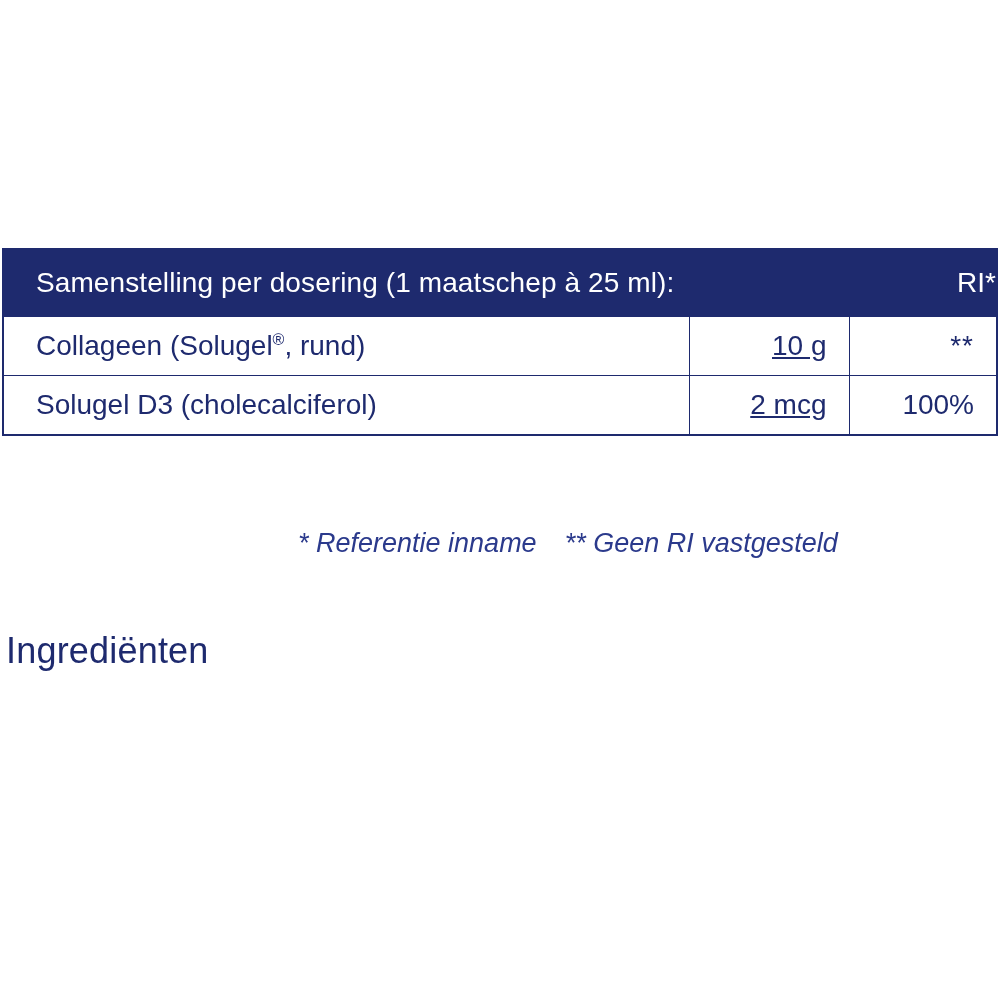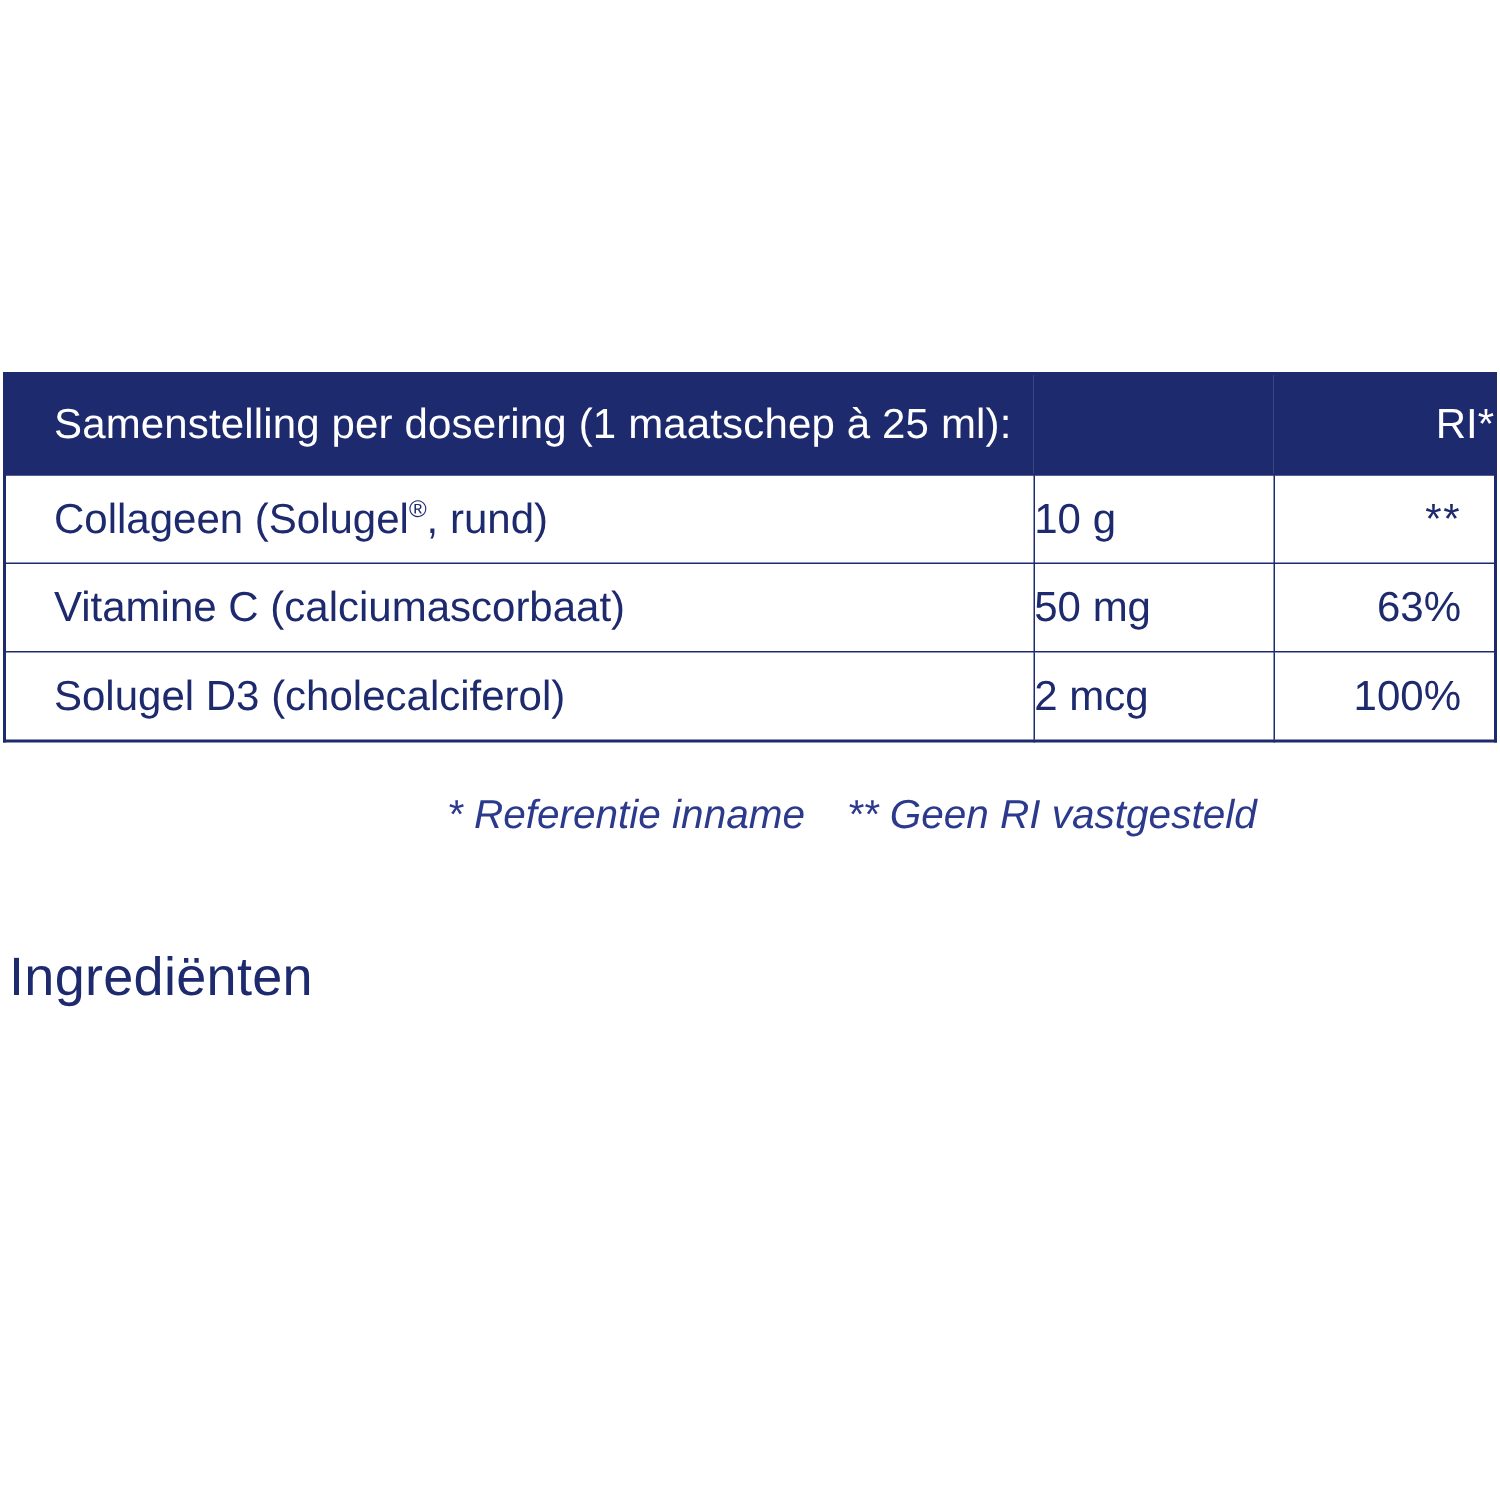--- a/index.html
+++ b/index.html
@@ -63,22 +63,23 @@
     color: #1e2a6e;
     font-weight: 400;
     margin-left: 22px;
   }
   .cell-name {
     text-align: left;
     padding-left: 32px !important;
     border-left: none !important;
   }
   .cell-amount {
-    text-align: left;
+    text-align: right;
     padding-right: 22px !important;
+    text-decoration: underline;
   }
   .cell-ri {
     text-align: right;
     padding-right: 22px !important;
     border-right: none !important;
   }
   .sup {
     font-size: 16px;
     vertical-align: super;
     line-height: 0;
@@ -145,25 +146,20 @@
         <th class="hdr-ri">RI*</th>
       </tr>
     </thead>
     <tbody>
       <tr>
         <td class="cell-name"><span>Collageen (Solugel</span><span class="sup">®</span><span>, rund)</span></td>
         <td class="cell-amount">10 g</td>
         <td class="cell-ri stars">**</td>
       </tr>
       <tr>
-        <td class="cell-name"><span>Vitamine C (calciumascorbaat)</span></td>
-        <td class="cell-amount">50 mg</td>
-        <td class="cell-ri">63%</td>
-      </tr>
-      <tr>
         <td class="cell-name"><span>Solugel D3 (cholecalciferol)</span></td>
         <td class="cell-amount">2 mcg</td>
         <td class="cell-ri">100%</td>
       </tr>
     </tbody>
   </table>
 
   <div class="footnotes">
     <span class="fn">* Referentie inname</span><span class="fn">** Geen RI vastgesteld</span>
   </div>

